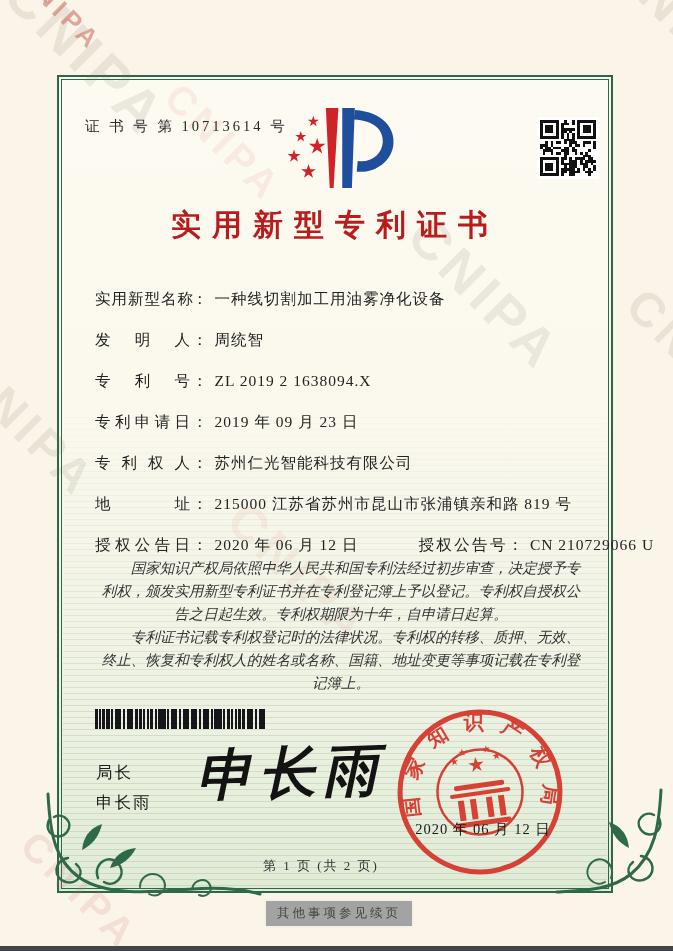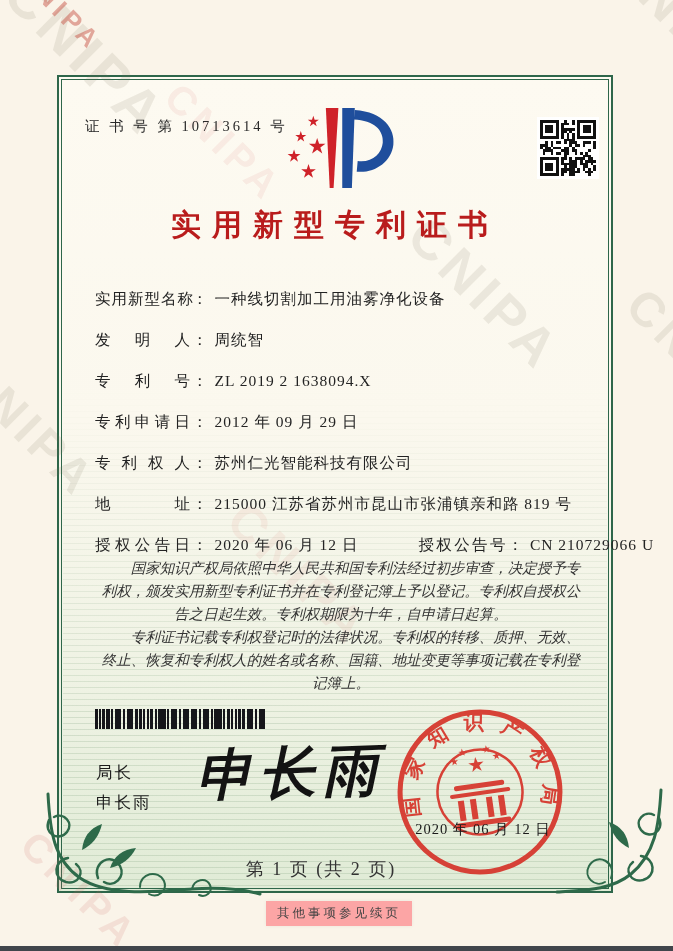--- a/index.html
+++ b/index.html
@@ -68,22 +68,22 @@
     font-size:56px;font-weight:bold;font-style:italic;letter-spacing:7px;
     color:#131313;transform:rotate(-2deg);
   }
   
   .seal{position:absolute;left:394px;top:706px;width:172px;height:172px;z-index:4;
         transform:rotate(-8deg);opacity:.93;line-height:0;}
   .seal-date{position:absolute;left:398px;top:820px;width:170px;text-align:center;z-index:5;
              font-size:14.5px;letter-spacing:1px;color:#1a1a1a;}
   
   .page-info{position:absolute;left:57px;top:857px;width:528px;text-align:center;
-             font-size:18px;letter-spacing:2px;color:#333;z-index:3;}
-  .note-box{position:absolute;left:266px;top:901px;z-index:3;background:#fca5a5;
+             font-size:13px;letter-spacing:2px;color:#333;z-index:3;}
+  .note-box{position:absolute;left:266px;top:901px;z-index:3;background:#a3a3a3;
             padding:4px 11px;font-size:12.5px;letter-spacing:3px;color:#444;
             box-shadow:0 0 4px rgba(0,0,0,.06);}
   
   .orn{position:absolute;z-index:2;line-height:0;pointer-events:none;}
   .orn-bl{left:40px;top:792px;}
   .orn-br{left:552px;top:788px;transform:scaleX(-1);}
   .screen-edge{position:absolute;left:0;bottom:0;width:673px;height:5px;background:#40454b;z-index:6;}
 </style>
 </head>
 <body>
@@ -304,21 +304,21 @@
   <div class="row">
     <span class="flabel">实用新型名称</span><span class="colon">：</span><span>一种线切割加工用油雾净化设备</span>
   </div>
   <div class="row">
     <span class="flabel">发明人</span><span class="colon">：</span><span>周统智</span>
   </div>
   <div class="row">
     <span class="flabel">专利号</span><span class="colon">：</span><span>ZL 2019 2 1638094.X</span>
   </div>
   <div class="row">
-    <span class="flabel">专利申请日</span><span class="colon">：</span><span>2012 年 09 月 29 日</span>
+    <span class="flabel">专利申请日</span><span class="colon">：</span><span>2019 年 09 月 23 日</span>
   </div>
   <div class="row">
     <span class="flabel">专利权人</span><span class="colon">：</span><span>苏州仁光智能科技有限公司</span>
   </div>
   <div class="row">
     <span class="flabel">地址</span><span class="colon">：</span><span>215000 江苏省苏州市昆山市张浦镇亲和路 819 号</span>
   </div>
   <div class="row">
     <span><span class="flabel">授权公告日</span><span class="colon">：</span><span>2020 年 06 月 12 日</span></span><span class="grant-no"><span class="flabel">授权公告号</span><span class="colon">：</span><span>CN 210729066 U</span></span>
   </div>

